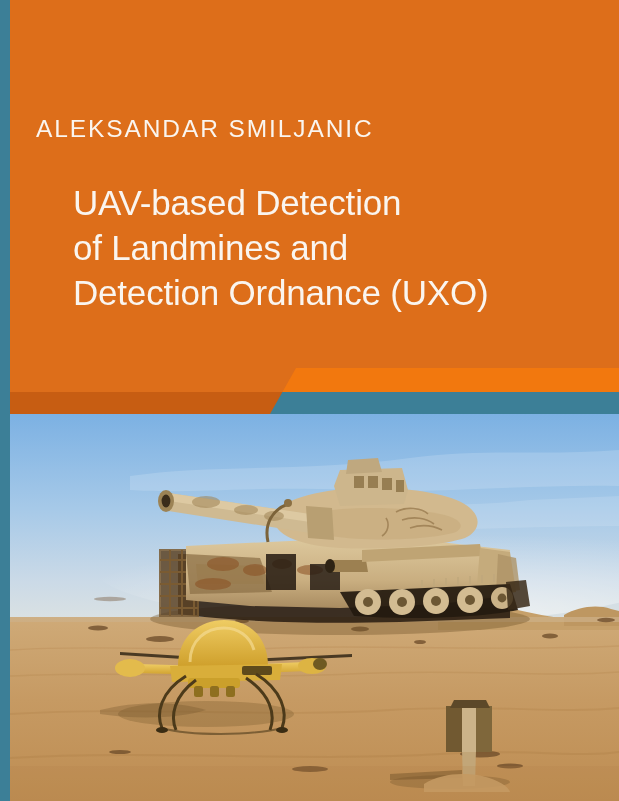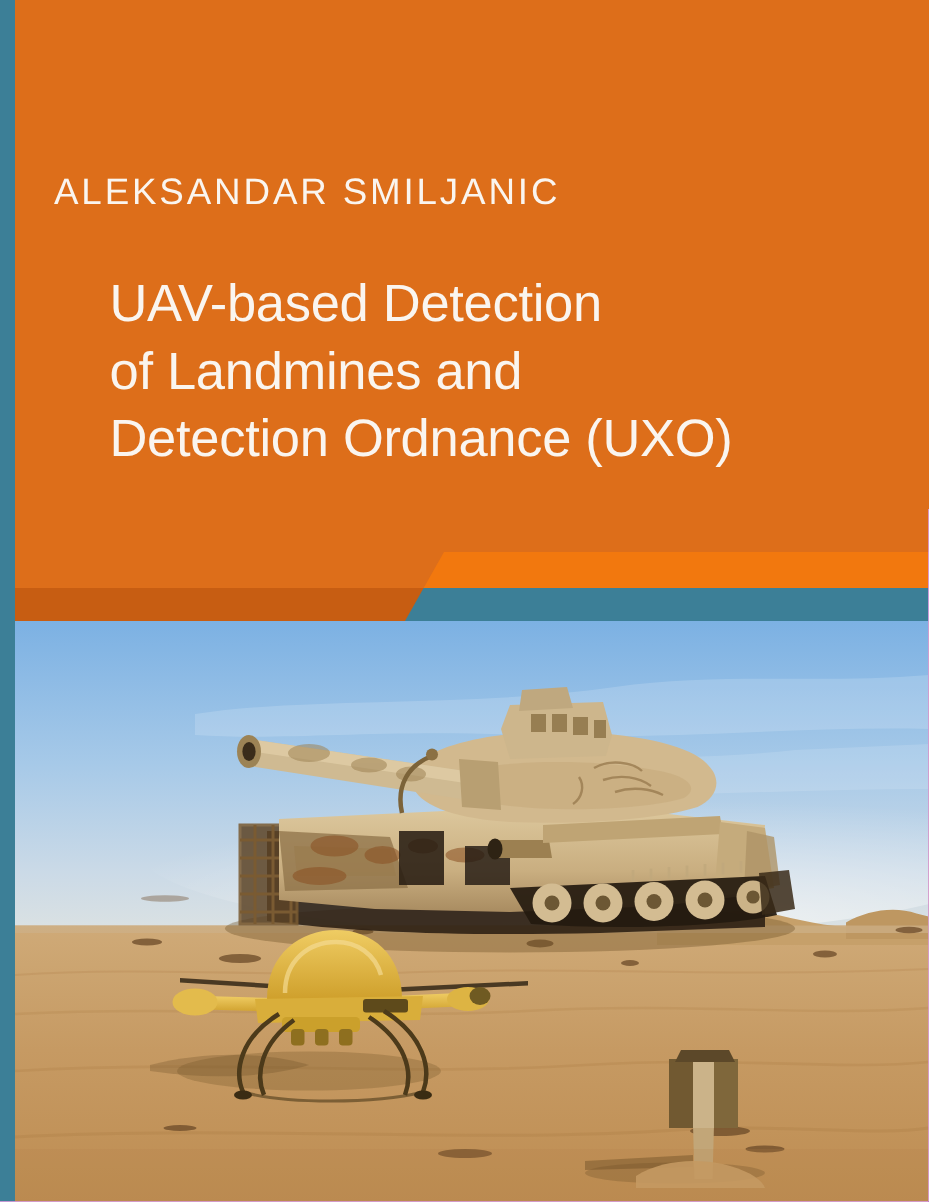--- a/index.html
+++ b/index.html
@@ -2,21 +2,21 @@
 <html><head>
 <meta charset="utf-8">
 <style>
   html,body{margin:0;padding:0;background:#fff;}
   body{font-family:"DejaVu Sans",sans-serif;}
 
   #cover{
     position:relative;
     width:619px;height:801px;
     overflow:hidden;
-    background:#a21caf;
+    background:#404040;
   }
 
   
   .spine{
     position:absolute;left:0;top:0;
     width:10px;height:801px;
     background:#3C7F97;
     z-index:40;
   }
 

